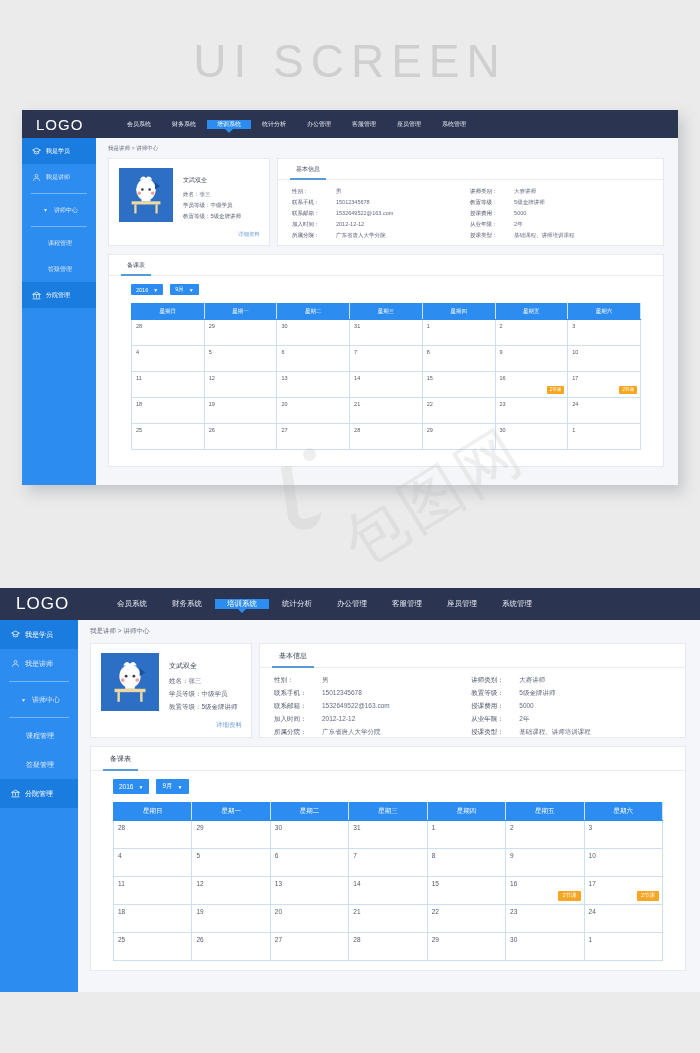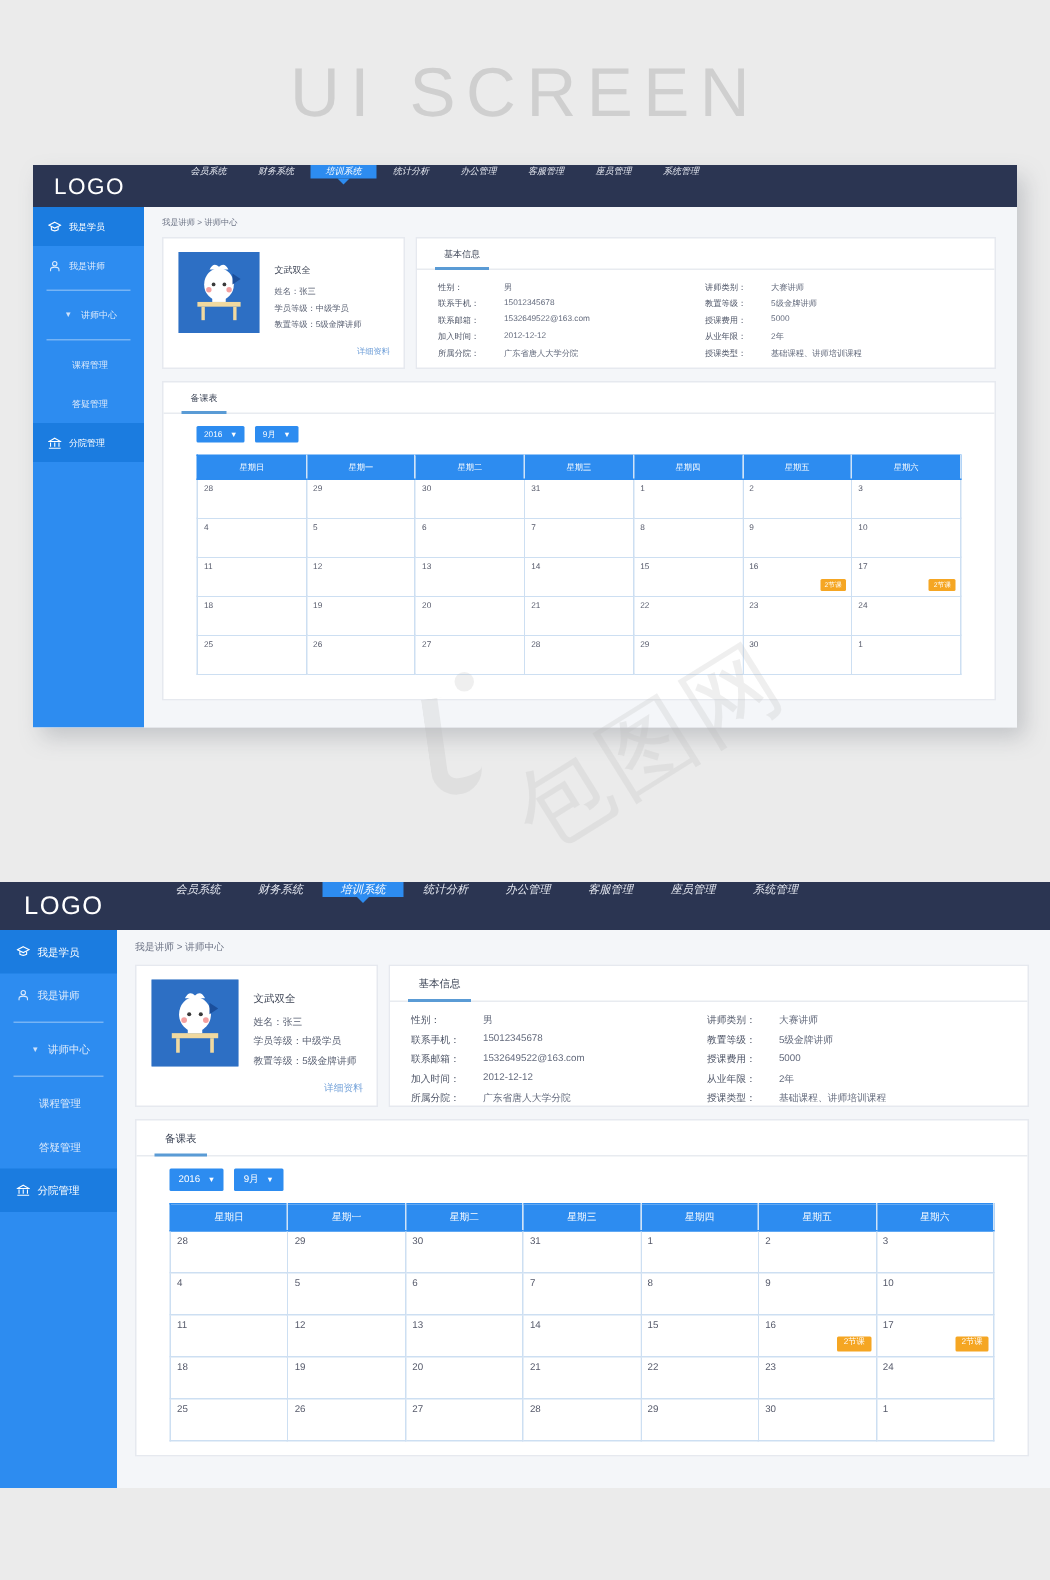--- a/index.html
+++ b/index.html
@@ -54,21 +54,21 @@
   .bottom .hdr { height: 32px; }
 
   .logo {
     display: flex; align-items: center; justify-content: flex-start;
     font-weight: 400; letter-spacing: 1px; color: #ffffff;
     font-family: "Liberation Sans", sans-serif;
   }
   .top .logo    { width: 95px; padding-left: 14px; font-size: 15px; }
   .bottom .logo { width: 105px; padding-left: 16px; font-size: 17px; }
 
-  .nav { display: flex; align-items: flex-start; font-style: italic; }
+  .nav { display: flex; align-items: center; }
   .nav-item {
     display: flex; align-items: center; justify-content: center;
     color: #e7eaf2; position: relative; white-space: nowrap;
   }
   .top .nav-item    { padding: 0 10px; font-size: 6px; }
   .bottom .nav-item { padding: 0 12px; font-size: 7.5px; }
   .nav-sep { width: 1px; background: #4a5472; margin: 7px 0; }
   .nav-item.active { background: #2d8cf0; color: #fff; }
   .nav-item.active:after {
     content: ""; position: absolute; left: 50%; bottom: -4px;

